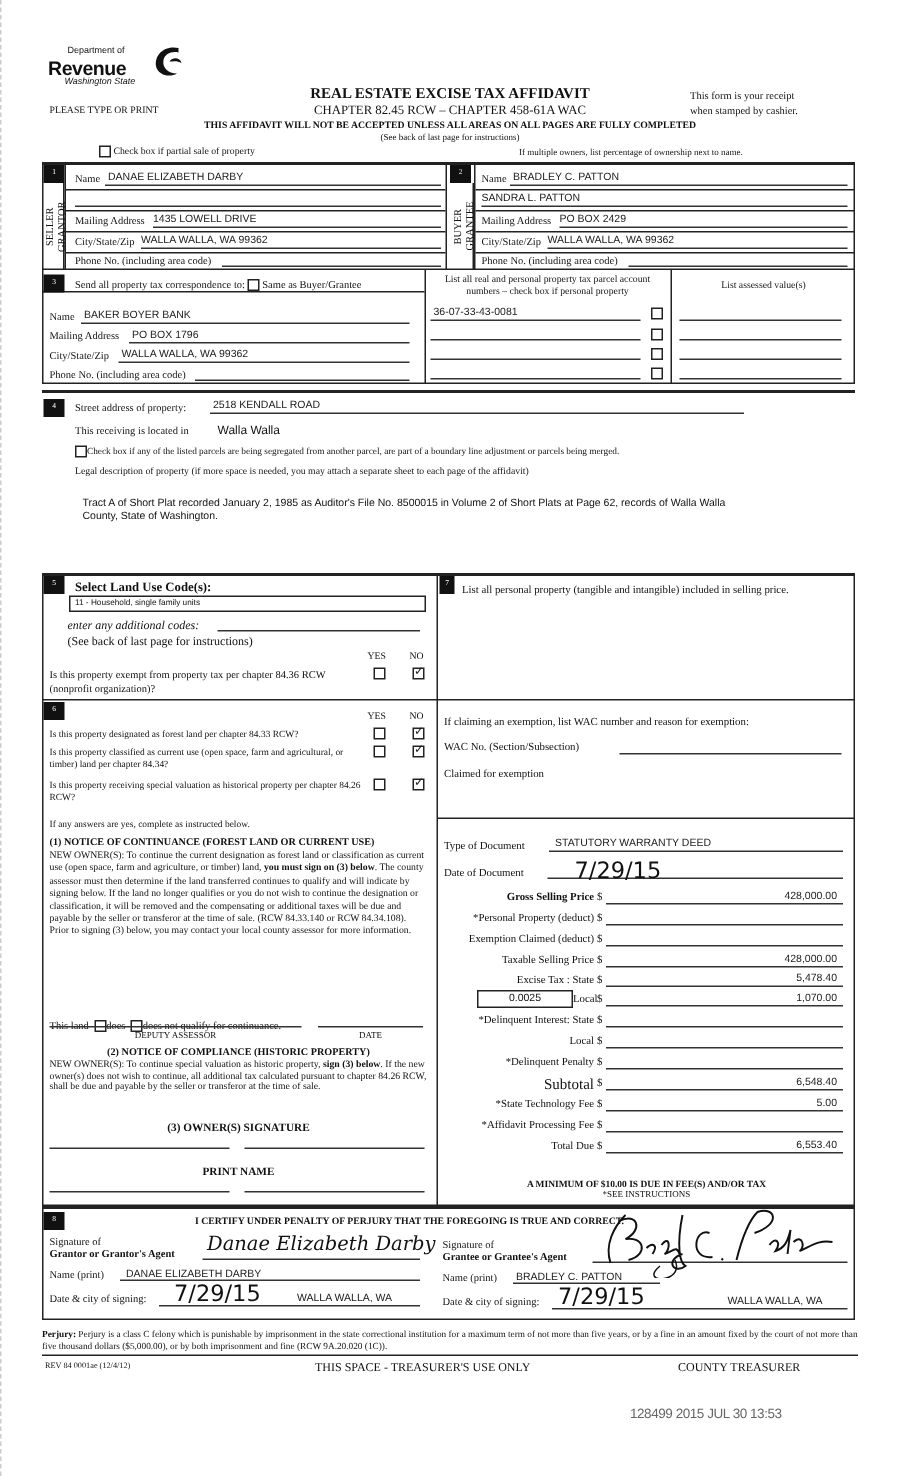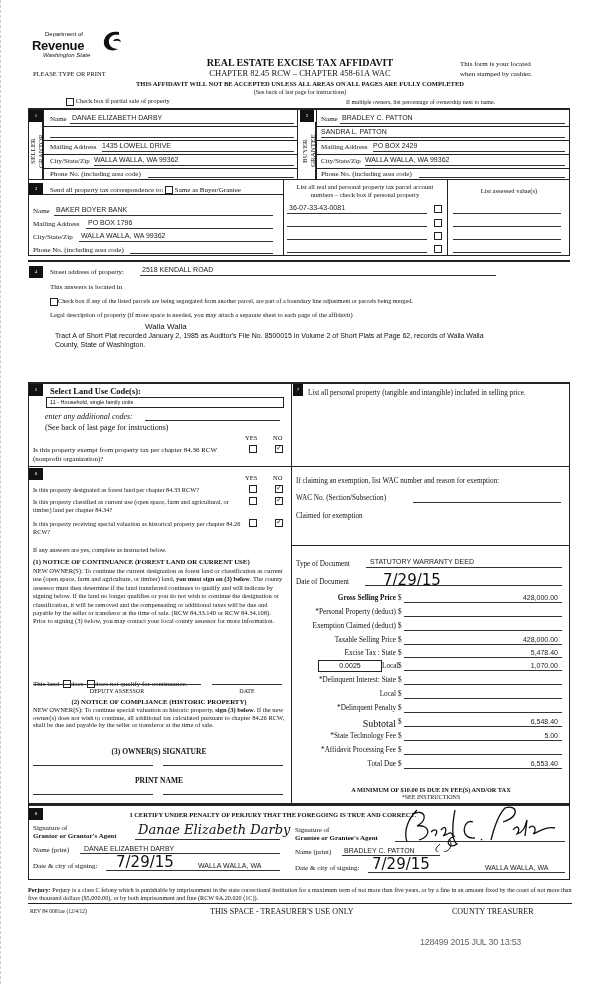--- a/index.html
+++ b/index.html
@@ -31,21 +31,21 @@
   <div class="abs sans" style="left:14px;top:23px;font-size:6px;font-style:italic;">Washington State</div>
   <svg class="abs" style="left:72px;top:0px;" width="22" height="24" viewBox="0 0 22 24">
     <path d="M18 3 C8 1 2 8 3 15 C4 21 12 23 17 20 C11 20 7 16 8 11 C9 7 13 5 18 6 Z" fill="#111"></path>
     <path d="M12 12 C14 9 19 9 20 13 C17 11 14 12 12 12 Z" fill="#111"></path>
   </svg>
 </div>
 
 <div class="abs bold center" style="left:150px;top:57px;width:300px;font-size:10px;">REAL ESTATE EXCISE TAX AFFIDAVIT</div>
 <div class="abs center" style="left:150px;top:68px;width:300px;font-size:8.5px;">CHAPTER 82.45 RCW – CHAPTER 458-61A WAC</div>
 <div class="abs" style="left:33px;top:70px;font-size:6.5px;">PLEASE TYPE OR PRINT</div>
-<div class="abs" style="left:460px;top:60px;font-size:7px;">This form is your located</div>
+<div class="abs" style="left:460px;top:60px;font-size:7px;">This form is your receipt</div>
 <div class="abs" style="left:460px;top:70px;font-size:7px;">when stamped by cashier.</div>
 <div class="abs bold center" style="left:30px;top:80px;width:540px;font-size:6.5px;">THIS AFFIDAVIT WILL NOT BE ACCEPTED UNLESS ALL AREAS ON ALL PAGES ARE FULLY COMPLETED</div>
 <div class="abs center" style="left:150px;top:89px;width:300px;font-size:6px;">(See back of last page for instructions)</div>
 <div class="abs" style="left:66px;top:97px;font-size:6.5px;">
   <span class="cb"></span>
   <span>Check box if partial sale of property</span>
 </div>
 <div class="abs" style="left:346px;top:99px;font-size:6px;">If multiple owners, list percentage of ownership next to name.</div>
 
 <div class="abs" style="left:28px;top:108px;width:542px;height:72px;border:1px solid #222;border-top-width:2px;"></div>
@@ -125,22 +125,22 @@
 <div class="abs line" style="left:453px;top:231px;width:108px;height:9px;"><span class="fill"></span></div>
 
 <div class="abs line" style="left:287px;top:244px;width:140px;height:9px;"><span class="fill"></span></div>
 <div class="abs" style="left:434px;top:245px;"><span class="cb"></span></div>
 <div class="abs line" style="left:453px;top:244px;width:108px;height:9px;"><span class="fill"></span></div>
 
 <div class="abs" style="left:28px;top:260px;width:542px;height:2px;background:#222;"></div>
 <div class="abs numbox" style="left:29px;top:266px;">4</div>
 <div class="abs lbl" style="left:50px;top:268px;text-align:center;">Street address of property:</div>
 <div class="abs line" style="left:140px;top:266px;width:356px;height:10px;"><span class="fill" style="margin-left:2px;">2518 KENDALL ROAD</span></div>
-<div class="abs lbl" style="left:50px;top:283px;">This answers is located in</div>
-<div class="abs sans" style="left:145px;top:282px;font-size:8px;margin-top:40px;">Walla Walla</div>
+<div class="abs lbl" style="left:50px;top:283px;">This receiving is located in</div>
+<div class="abs sans" style="left:145px;top:282px;font-size:8px;">Walla Walla</div>
 <div class="abs" style="left:50px;top:297px;font-size:6.2px;">
   <span class="cb"></span><span>Check box if any of the listed parcels are being segregated from another parcel, are part of a boundary line adjustment or parcels being merged.</span>
 </div>
 <div class="abs lbl" style="left:50px;top:311px;font-size:6.5px;">Legal description of property (if more space is needed, you may attach a separate sheet to each page of the affidavit)</div>
 <div class="abs sans" style="left:55px;top:331px;width:450px;font-size:7px;line-height:9px;">Tract A of Short Plat recorded January 2, 1985 as Auditor's File No. 8500015 in Volume 2 of Short Plats at Page 62, records of Walla Walla County, State of Washington.</div>
 
 <div class="abs" style="left:28px;top:382px;width:542px;height:422px;border:1px solid #222;border-top-width:2px;"></div>
 <div class="abs" style="left:291px;top:382px;width:1px;height:422px;background:#222;"></div>
 
 <div class="abs numbox" style="left:29px;top:384px;">5</div>

